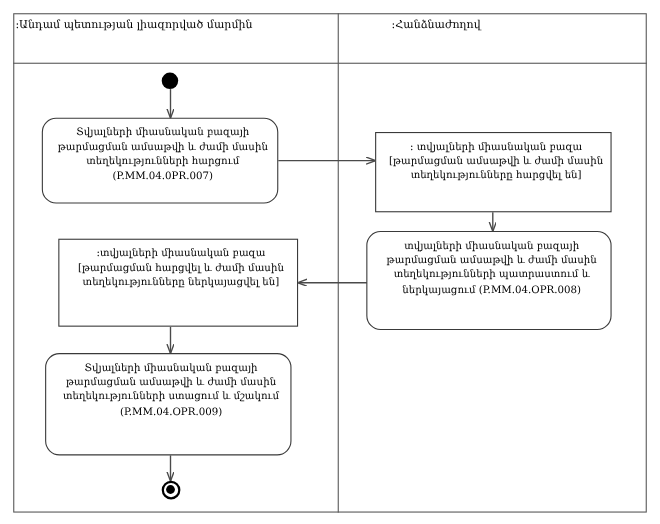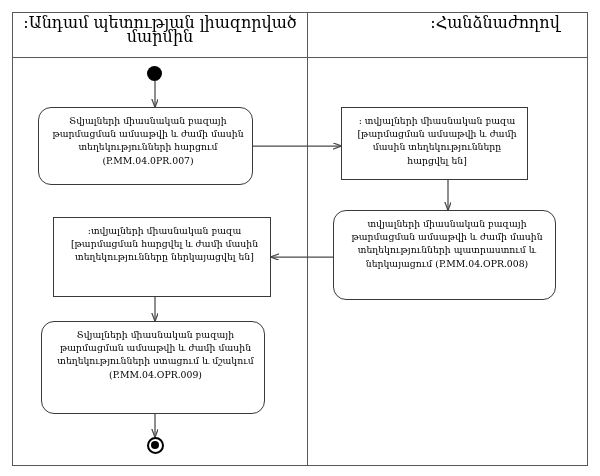--- a/index.html
+++ b/index.html
@@ -47,22 +47,22 @@
     left: 12px;
     top: 57px;
     width: 576px;
     height: 0;
     border-top: 1.4px solid #595959;
   }
 
   .lane-title {
     position: absolute;
     top: 16px;
-    text-align: center;
-    font-size: 16px;
+    text-align: left;
+    font-size: 10px;
     line-height: 14px;
     color: #000000;
   }
   .lane-title.left  { left: 14px;  width: 292px; }
   .lane-title.right { left: 309px; width: 278px; margin-left: 47px; }
 
   
   .node {
     position: absolute;
     box-sizing: border-box;
@@ -151,21 +151,21 @@
 
     <line x1="155" y1="414" x2="155" y2="437" stroke="#4a4a4a" stroke-width="1.25" marker-end="url(#arrowhead)"></line>
   </svg>
 
   <div class="initial-node" style="left:147px; top:66px;"></div>
 
   <div class="node action" style="left:38px; top:107px; width:215px; height:78px;">
     <span>Տվյալների միասնական բազայի թարմացման ամսաթվի և ժամի մասին տեղեկությունների հարցում (P.MM.04.0PR.007)</span>
   </div>
 
-  <div class="node object" style="left:341px; top:107px; width:187px; height:73px;">
+  <div class="node object" style="left:341px; top:120px; width:215px; height:73px;">
     <span>: տվյալների միասնական բազա [թարմացման ամսաթվի և ժամի մասին տեղեկությունները հարցվել են]</span>
   </div>
 
   <div class="node action" style="left:333px; top:210px; width:223px; height:90px;">
     <span>տվյալների միասնական բազայի թարմացման ամսաթվի և ժամի մասին տեղեկությունների պատրաստում և ներկայացում (P.MM.04.OPR.008)</span>
   </div>
 
   <div class="node object" style="left:53px; top:217px; width:218px; height:80px;">
     <span>:տվյալների միասնական բազա [թարմացման հարցվել և ժամի մասին տեղեկությունները ներկայացվել են]</span>
   </div>

